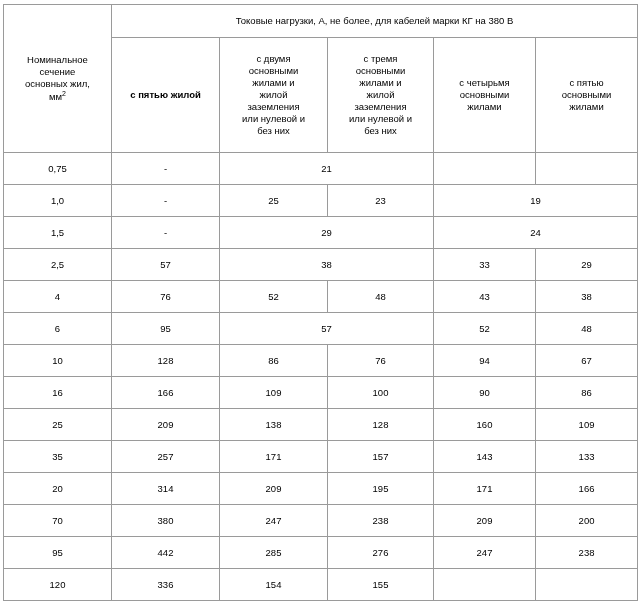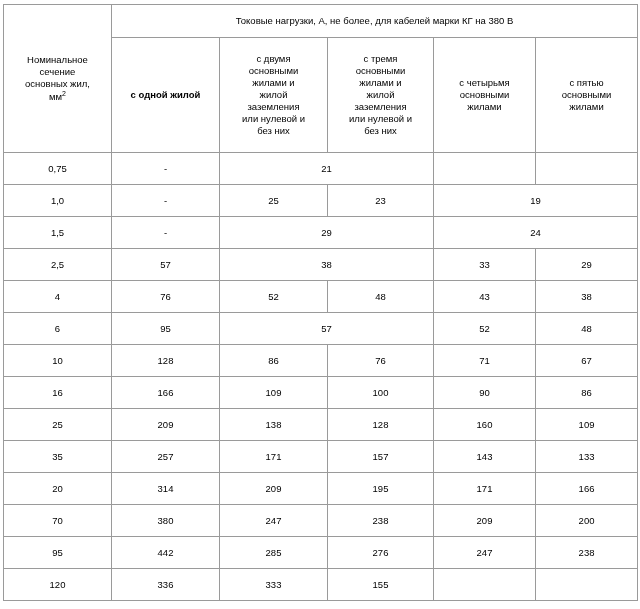--- a/index.html
+++ b/index.html
@@ -83,21 +83,21 @@
         <td rowspan="2" class="corner-cell">
           <span>Номинальное</span><br>
           <span>сечение</span><br>
           <span>основных жил,</span><br>
           <span>мм</span><span class="sup">2</span>
         </td>
         <td colspan="5" class="hdr-top">Токовые нагрузки, А, не более, для кабелей марки КГ на 380 В</td>
       </tr>
       <tr>
         <td class="hdr-cell thin">
-          <span>с одной жилой</span>
+          <span>с пятью жилой</span>
         </td>
         <td class="hdr-cell">
           <span>с двумя</span><br>
           <span>основными</span><br>
           <span>жилами и</span><br>
           <span>жилой</span><br>
           <span>заземления</span><br>
           <span>или нулевой и</span><br>
           <span>без них</span>
         </td>
@@ -163,21 +163,21 @@
           <td>95</td>
           <td colspan="2">57</td>
           <td>52</td>
           <td>48</td>
         </tr>
         <tr class="data-row">
           <td>10</td>
           <td>128</td>
           <td>86</td>
           <td>76</td>
-          <td>71</td>
+          <td>94</td>
           <td>67</td>
         </tr>
         <tr class="data-row">
           <td>16</td>
           <td>166</td>
           <td>109</td>
           <td>100</td>
           <td>90</td>
           <td>86</td>
         </tr>
@@ -217,20 +217,20 @@
           <td>95</td>
           <td>442</td>
           <td>285</td>
           <td>276</td>
           <td>247</td>
           <td>238</td>
         </tr>
         <tr class="data-row">
           <td>120</td>
           <td>336</td>
-          <td>333</td>
+          <td>154</td>
           <td>155</td>
           <td></td>
           <td></td>
         </tr>
       </tbody>
   </table>
 </div>
 
 </body></html>

